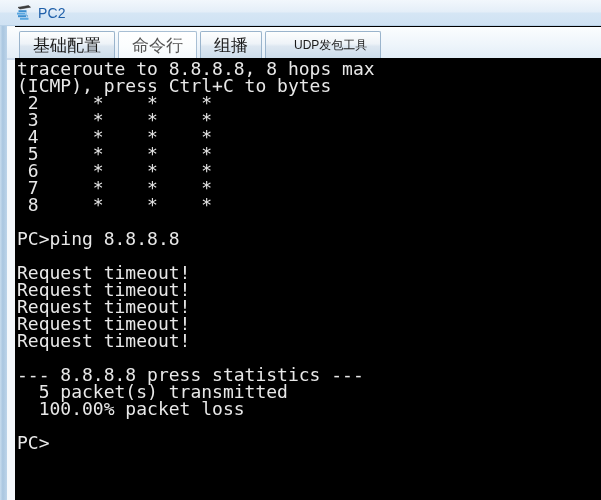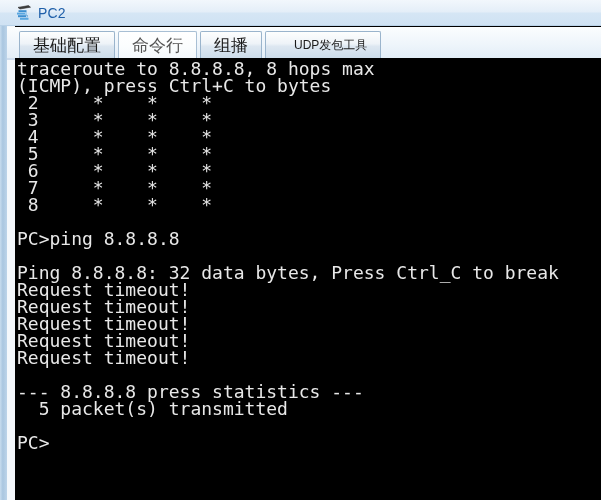--- a/index.html
+++ b/index.html
@@ -212,27 +212,27 @@
         <div class="line"> 2     *    *    *</div>
         <div class="line"> 3     *    *    *</div>
         <div class="line"> 4     *    *    *</div>
         <div class="line"> 5     *    *    *</div>
         <div class="line"> 6     *    *    *</div>
         <div class="line"> 7     *    *    *</div>
         <div class="line"> 8     *    *    *</div>
         <div class="line blank"> </div>
         <div class="line">PC&gt;ping 8.8.8.8</div>
         <div class="line blank"> </div>
-        <div class="line">Ping 8.8.8.8: 32 data bytes, Press Ctrl_C to break</div>
         <div class="line">Request timeout!</div>
         <div class="line">Request timeout!</div>
         <div class="line">Request timeout!</div>
         <div class="line">Request timeout!</div>
         <div class="line">Request timeout!</div>
         <div class="line blank"> </div>
         <div class="line">--- 8.8.8.8 press statistics ---</div>
         <div class="line">  5 packet(s) transmitted</div>
+        <div class="line">  100.00% packet loss</div>
         <div class="line blank"> </div>
         <div class="line">PC&gt;</div>
       </div>
   </div>
 
 </div>
 
 </body></html>

